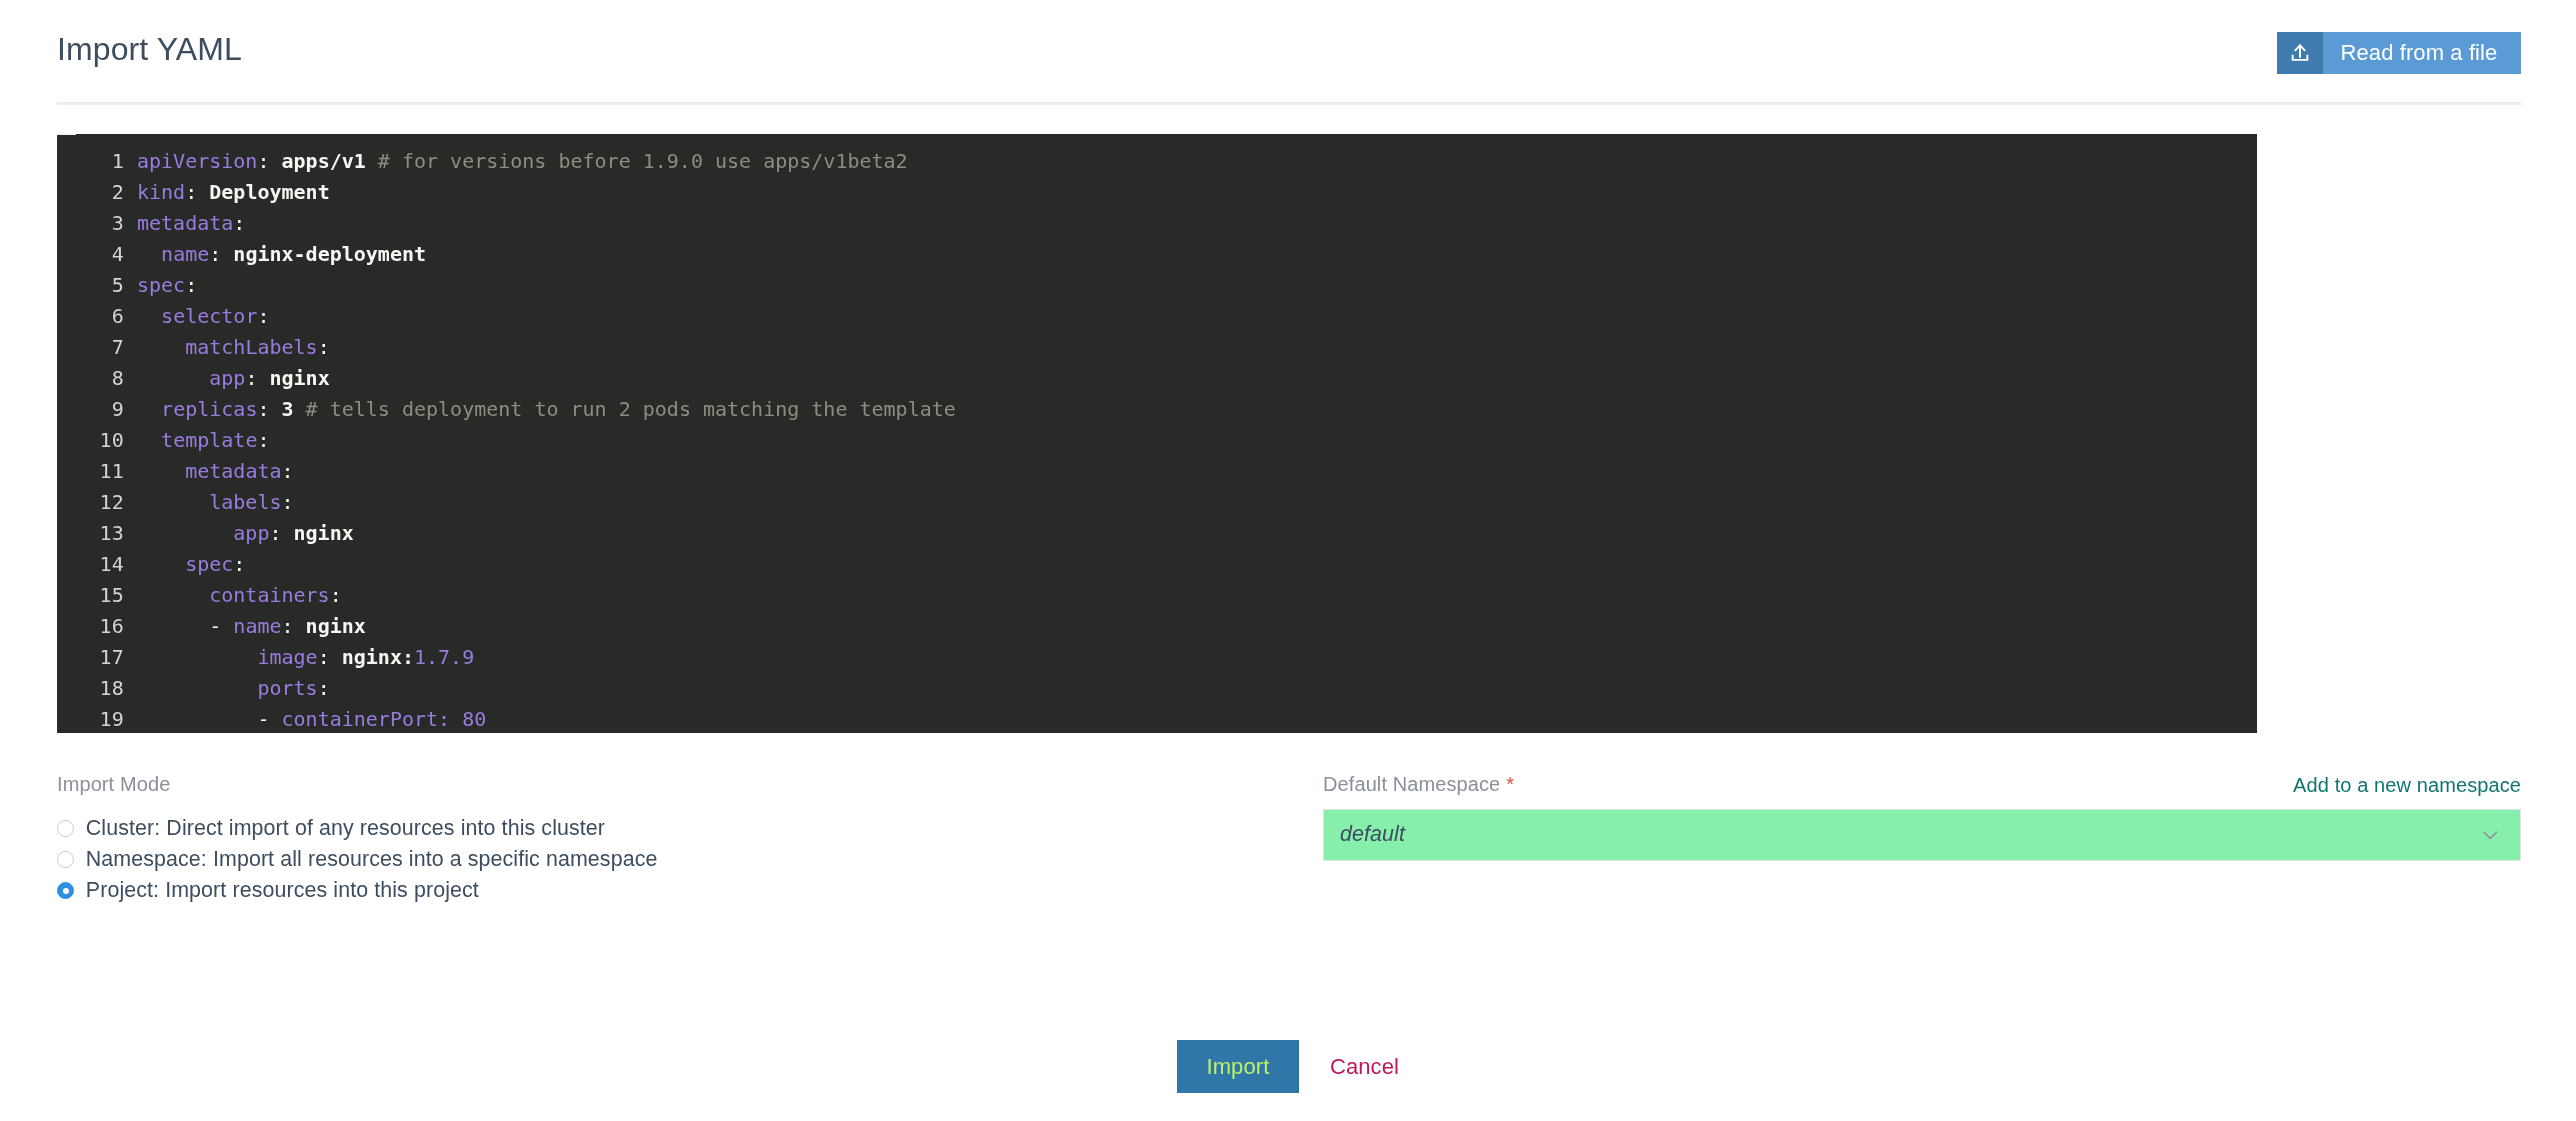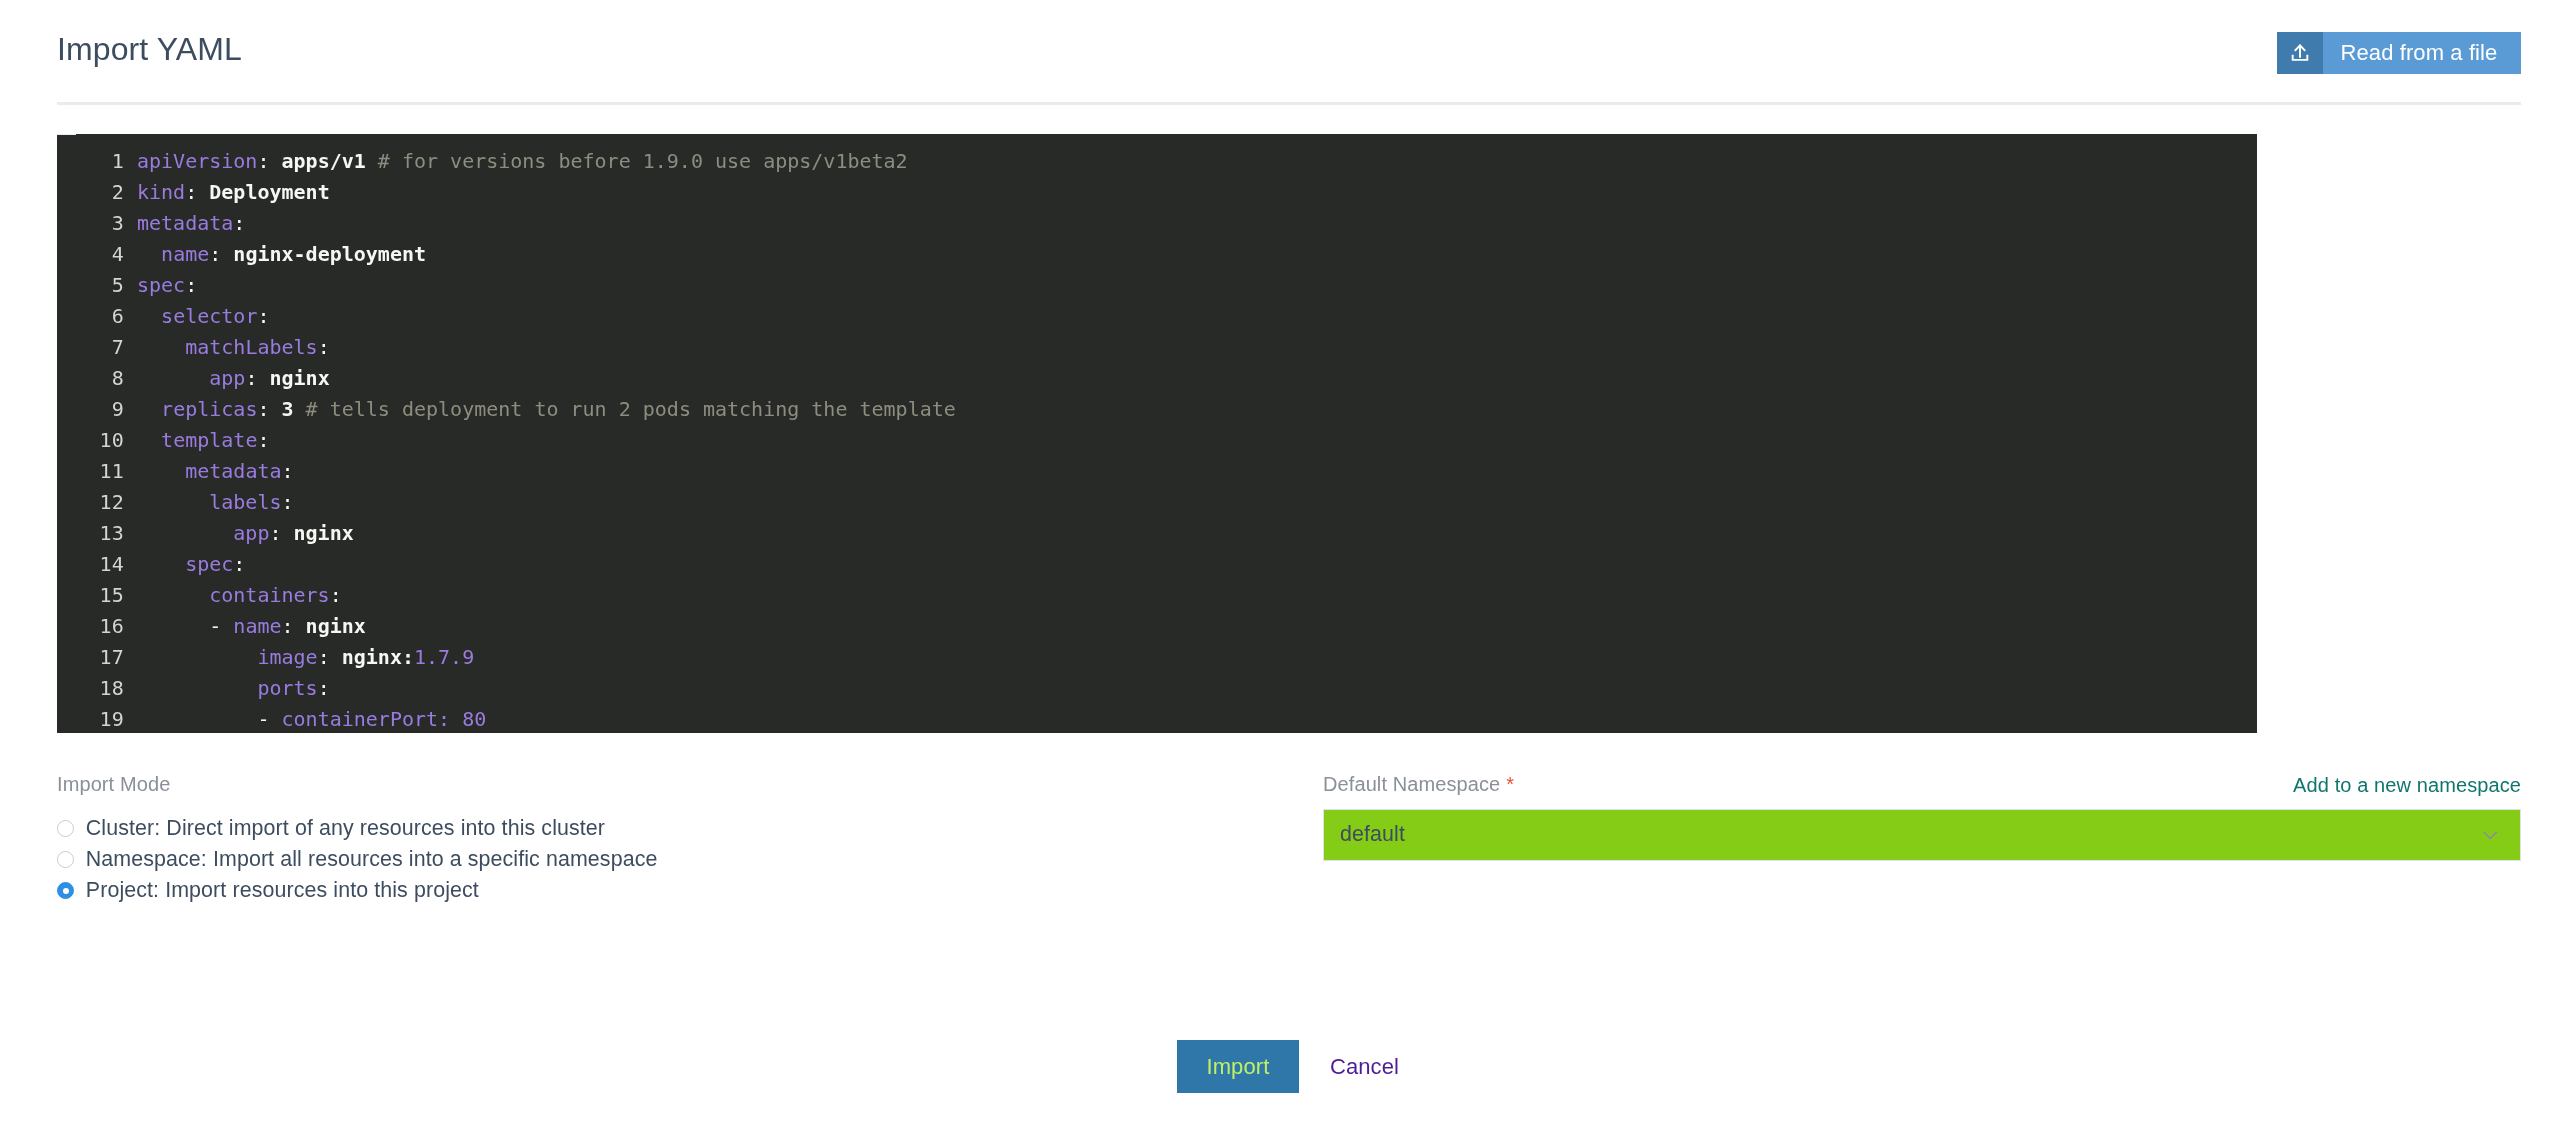--- a/index.html
+++ b/index.html
@@ -200,27 +200,28 @@
     color: #3d4d5f;
     letter-spacing: 0.1px;
     white-space: nowrap;
     line-height: 1;
   }
 
   .select-box {
     position: relative;
     margin-top: 14.7px;
     height: 52px;
-    background: #84cc16;
+    background: #86efac;
     border: 1.5px solid #dfe3e8;
     box-sizing: border-box;
     display: flex;
     align-items: center;
     padding-left: 16px;
     cursor: pointer;
+    font-style: italic;
   }
   .select-value {
     font-size: 21.4px;
     color: #3d4d5f;
     letter-spacing: 0.1px;
   }
   .select-chevron {
     position: absolute;
     right: 19px;
     top: 50%;
@@ -250,21 +251,21 @@
     font-family: "Liberation Sans", sans-serif;
     font-size: 22px;
     padding: 0 29.5px;
     height: 53px;
     border-radius: 0;
     cursor: pointer;
     letter-spacing: 0.1px;
   }
   .cancel-link {
     font-size: 22px;
-    color: #4c1d95;
+    color: #be185d;
     text-decoration: none;
     cursor: pointer;
     letter-spacing: 0.1px;
   }
 </style>
 </head>
 <body>
 
 <div class="page">
 

